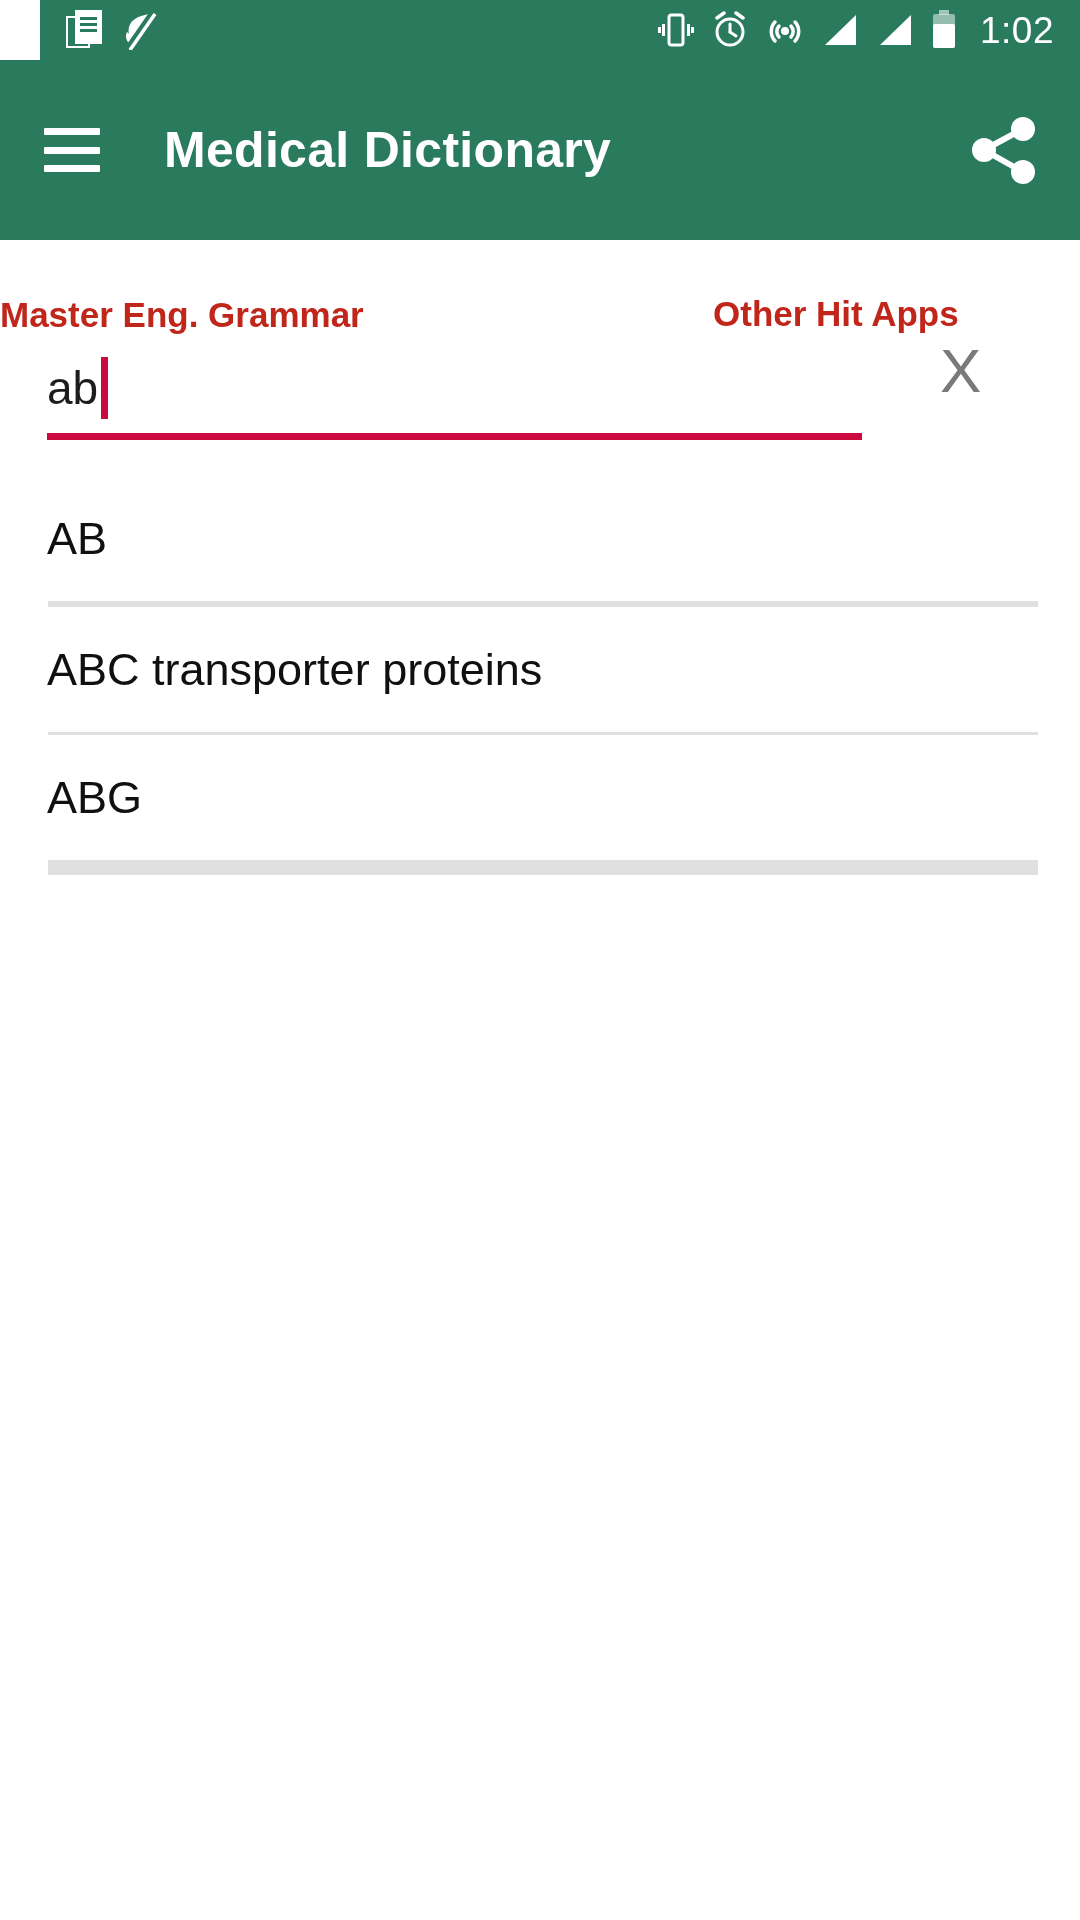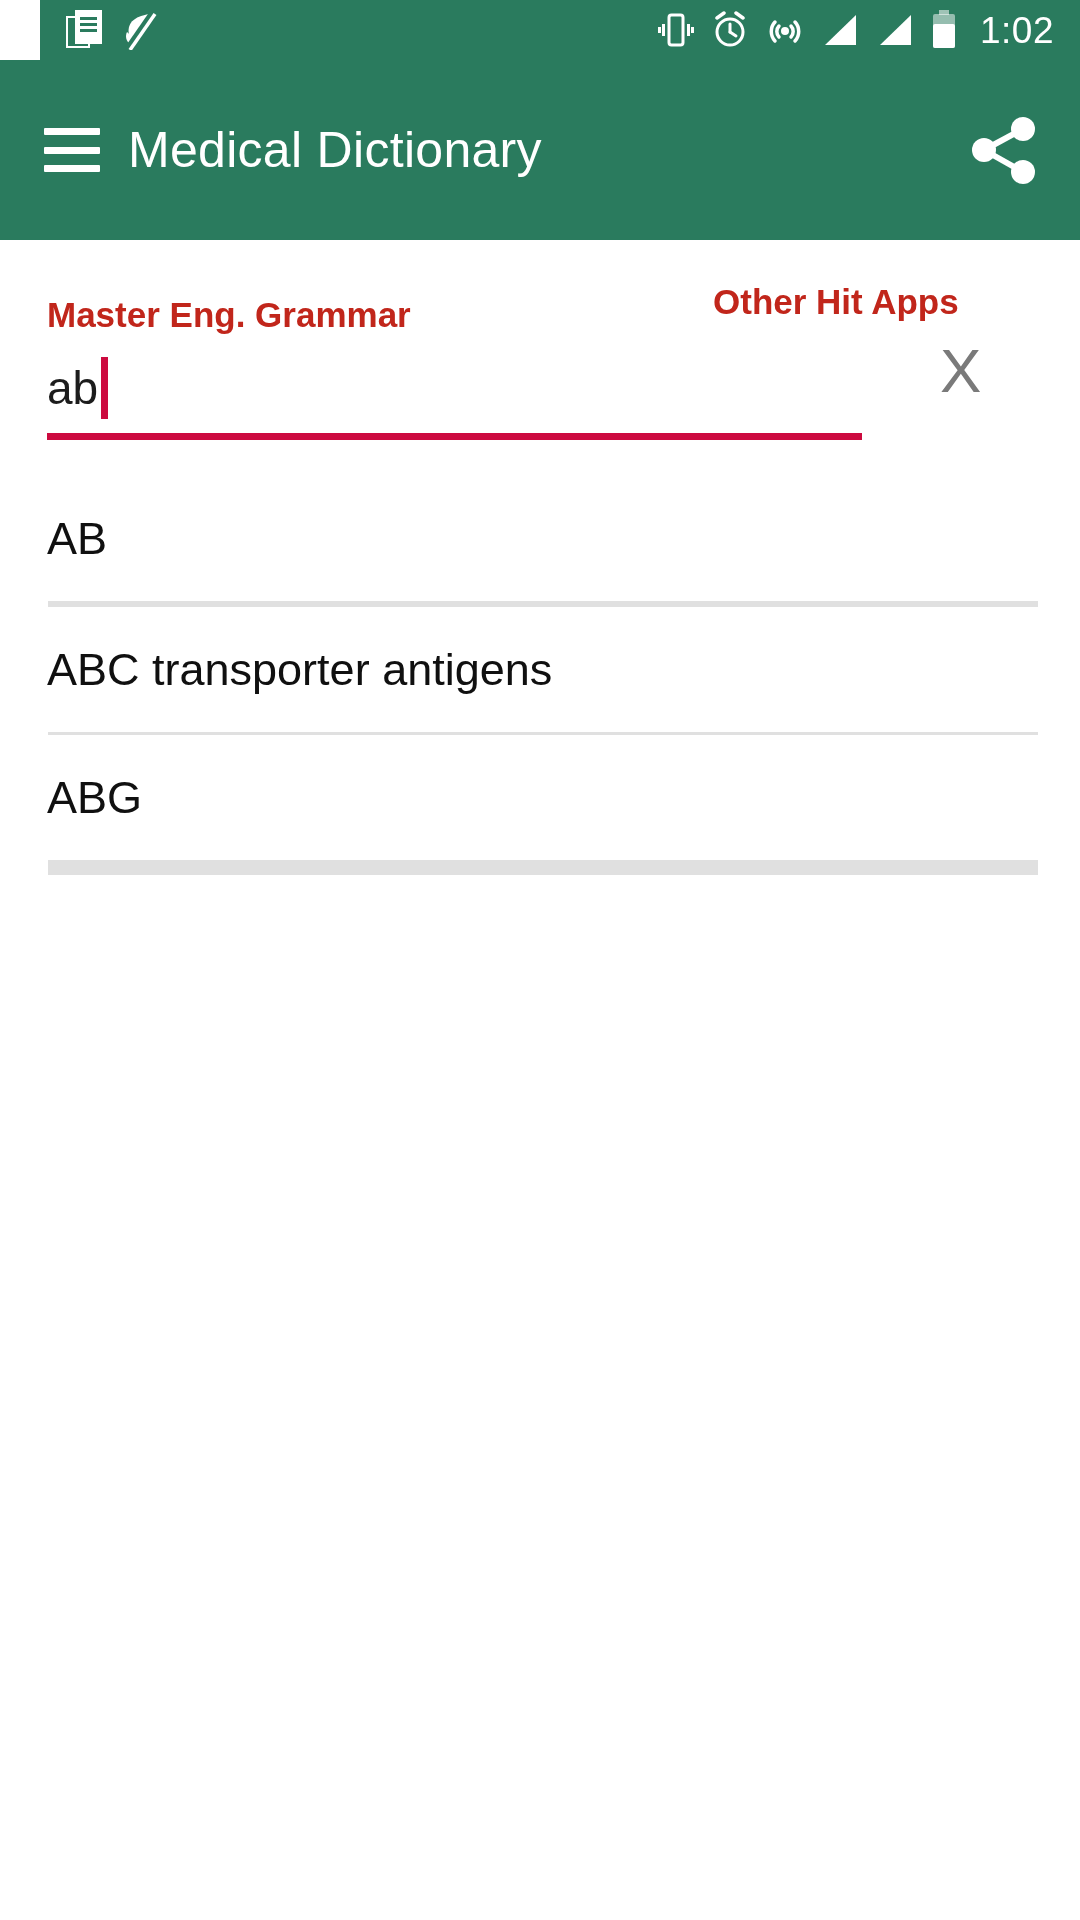--- a/index.html
+++ b/index.html
@@ -50,22 +50,22 @@
   }
   .hamburger span{
     display:block;
     height:7px;
     background:#ffffff;
     border-radius:1px;
   }
   .app-title{
     color:#ffffff;
     font-size:50px;
-    font-weight:normal;
-    margin-left:28px;
+    font-weight:bold;
+    margin-left:64px;
     letter-spacing:0.3px;
     white-space:nowrap;
   }
   .share-btn{
     margin-left:auto;
     width:84px; height:84px;
     display:flex; align-items:center; justify-content:center;
     cursor:pointer;
   }
 
@@ -77,22 +77,22 @@
     position:relative;
     height:108px;
   }
   .promo-link{
     color:#C1261B;
     font-size:35px;
     font-weight:bold;
     white-space:nowrap;
     cursor:pointer;
   }
-  .promo-left{ margin-left:47px; }
-  .promo-right{ position:absolute; left:713px; top:42px; }
+  .promo-left{ }
+  .promo-right{ position:absolute; left:713px; top:54px; }
 
   
   .search-row{
     display:flex;
     align-items:flex-end;
     padding:0 0 0 47px;
     height:92px;
     position:relative;
   }
   .search-field{
@@ -242,21 +242,21 @@
 
 <div class="results">
   <div class="list-item">
     <span class="list-item-label">AB</span>
   </div>
   <div class="divider"></div>
 
   <div class="divider"></div>
 
   <div class="list-item">
-    <span class="list-item-label">ABC transporter antigens</span>
+    <span class="list-item-label">ABC transporter proteins</span>
   </div>
   <div class="divider"></div>
 
   <div class="list-item">
     <span class="list-item-label">ABG</span>
   </div>
   <div class="divider"></div>
 
   <div class="divider"></div>
 

